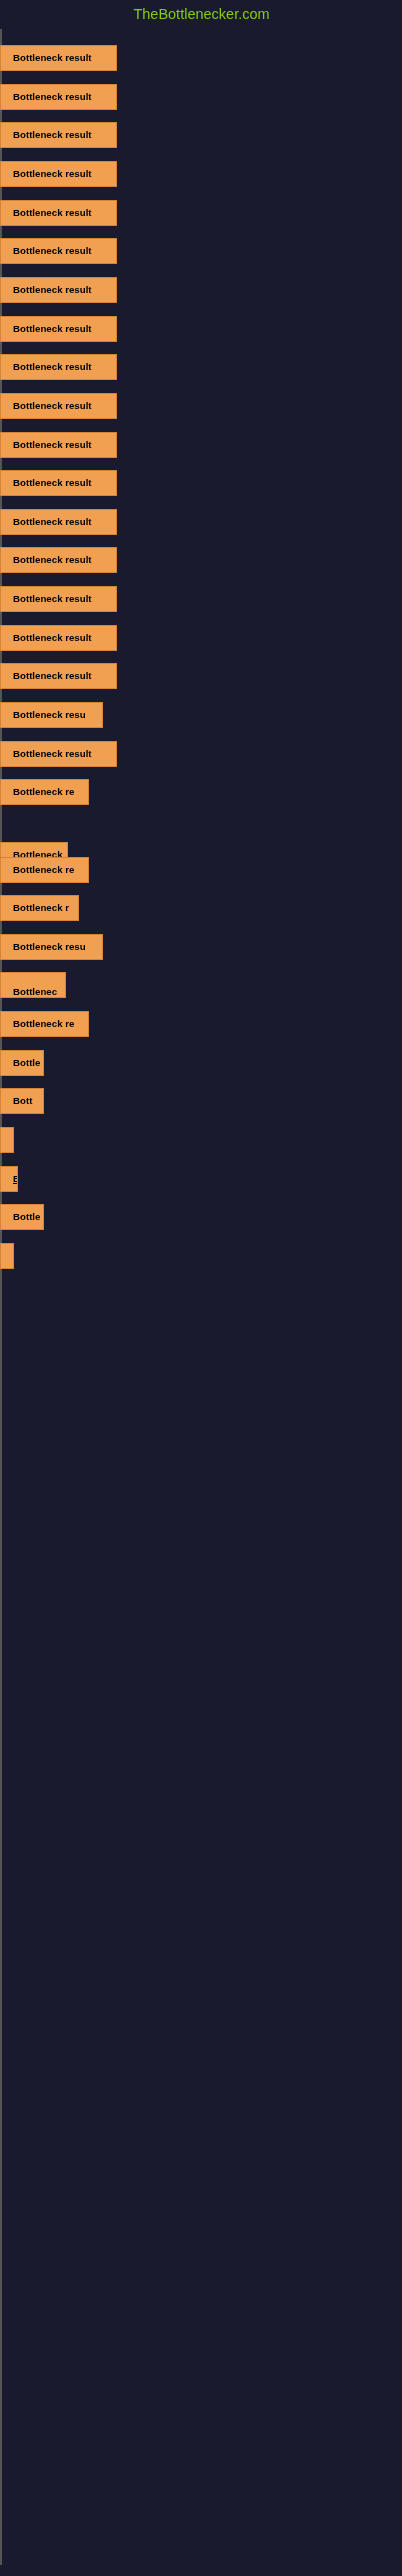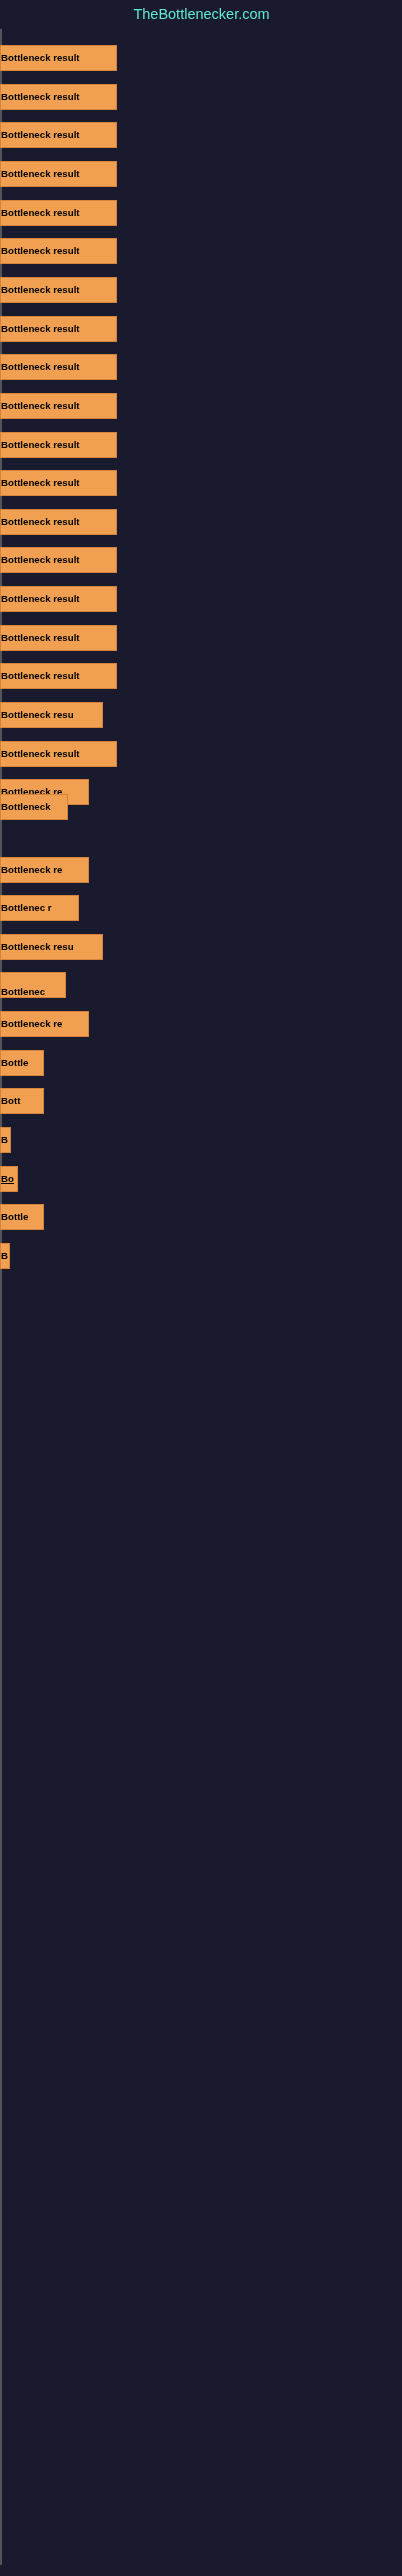--- a/index.html
+++ b/index.html
@@ -12,21 +12,21 @@
       width: 403px;
       min-height: 2576px;
       background-color: #1a1a2e;
       font-family: Arial, sans-serif;
       position: relative;
       overflow-x: hidden;
     }
 
     .site-title {
       text-align: center;
-      color: #5eead4;
+      color: #84cc16;
       font-size: 14.5px;
       padding: 6.4px 0;
       background-color: #1a1a2e;
     }
 
     .chart-container {
       position: relative;
       width: 403px;
       height: 2536px;
       background-color: #1a1a2e;
@@ -34,21 +34,21 @@
     }
 
     .bar-item {
       position: absolute;
       left: 0;
       height: 26px;
       background-color: #f0a050;
       border: 0.8px solid #d4843a;
       display: flex;
       align-items: center;
-      padding-left: 0;
+      padding-left: 12px;
       overflow: hidden;
     }
 
     .bar-label {
       color: #000000;
       font-size: 9.7px;
       font-weight: bold;
       white-space: nowrap;
     }
 
@@ -122,28 +122,28 @@
     </div>
     <div class="bar-item" style="top: 673px; width: 103px;">
       <span class="bar-label">Bottleneck resu</span>
     </div>
     <div class="bar-item" style="top: 712px; width: 117px;">
       <span class="bar-label">Bottleneck result</span>
     </div>
     <div class="bar-item" style="top: 750px; width: 89px;">
       <span class="bar-label">Bottleneck re</span>
     </div>
-    <div class="bar-item" style="top: 765px; width: 68px;">
+    <div class="bar-item" style="top: 813px; width: 68px;">
       <span class="bar-label">Bottleneck</span>
     </div>
     <div class="bar-item" style="top: 828px; width: 89px;">
       <span class="bar-label">Bottleneck re</span>
     </div>
     <div class="bar-item" style="top: 866px; width: 79px;">
-      <span class="bar-label">Bottlenec r</span>
+      <span class="bar-label">Bottleneck r</span>
     </div>
     <div class="bar-item" style="top: 905px; width: 103px;">
       <span class="bar-label">Bottleneck resu</span>
     </div>
     <div class="bar-item" style="top: 943px; width: 66px; align-items: flex-end;">
       <span class="bar-label">Bottlenec</span>
     </div>
     <div class="bar-item" style="top: 982px; width: 89px;">
       <span class="bar-label">Bottleneck re</span>
     </div>

